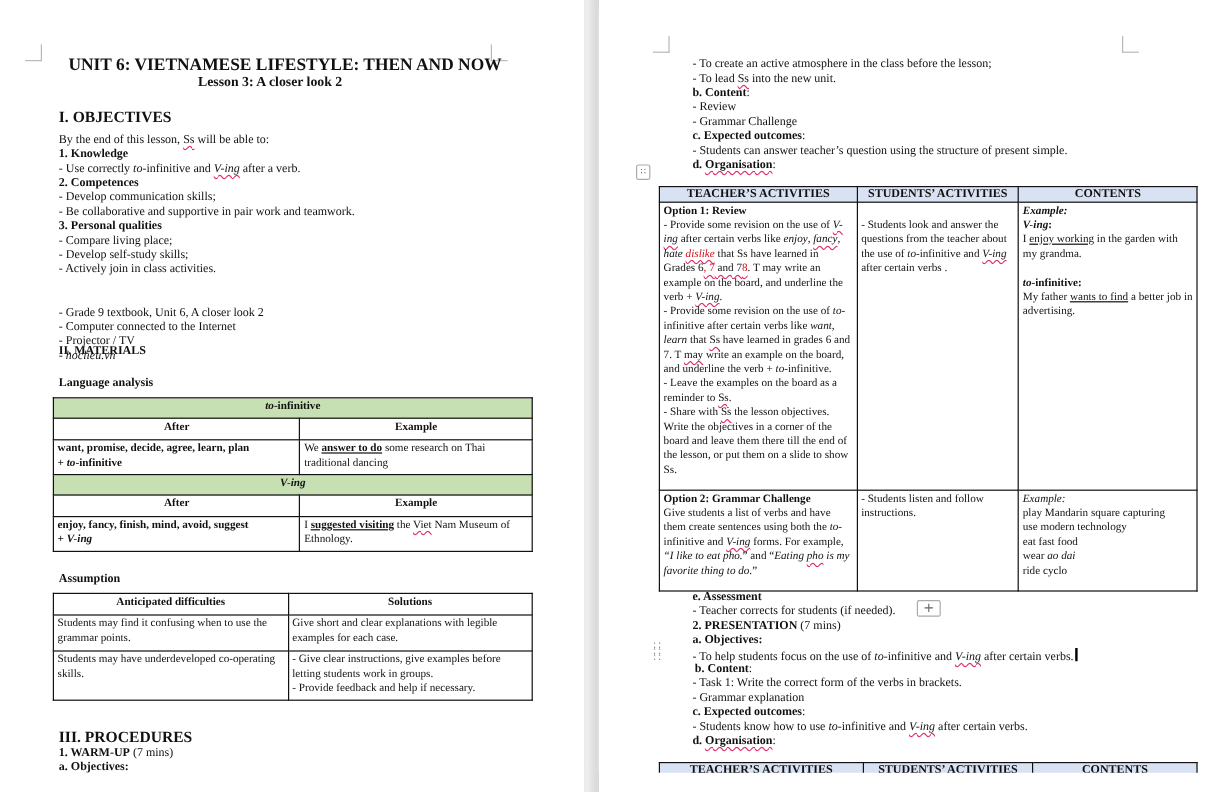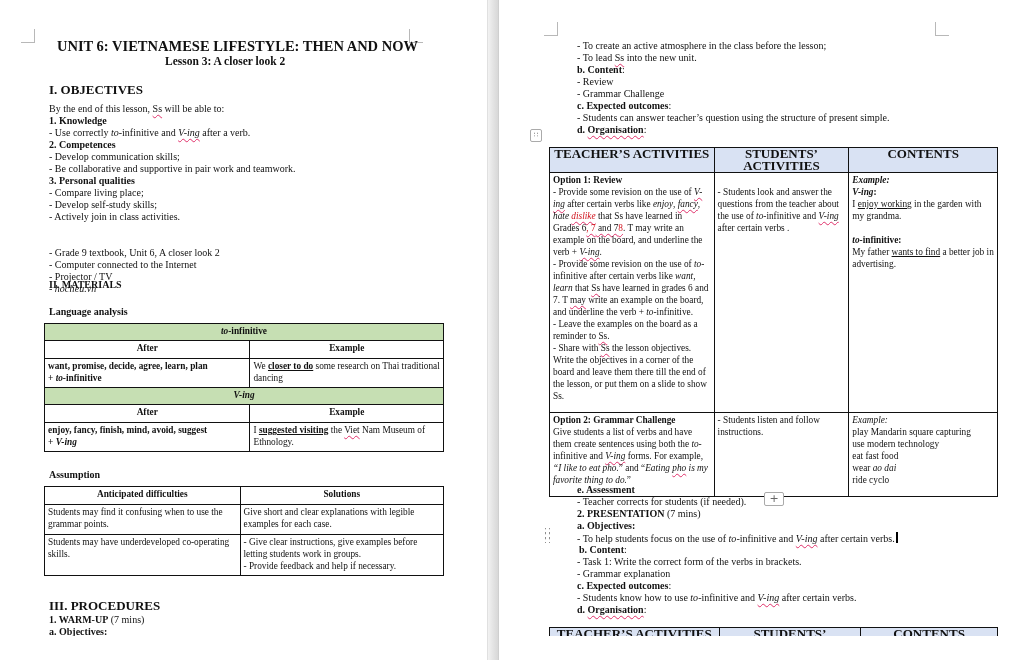--- a/index.html
+++ b/index.html
@@ -1,19 +1,19 @@
 <!DOCTYPE html>
 <html><head>
 <meta charset="utf-8">
 <style>
   * { box-sizing: border-box; margin: 0; padding: 0; }
   html, body { width: 1014px; height: 660px; overflow: hidden; background: #ffffff; }
   body { position: relative; font-family: "Liberation Serif", "DejaVu Serif", serif; color: #111; }
 
-  .page { position: absolute; top: 0; height: 636px; background: #fff; overflow: hidden; }
+  .page { position: absolute; top: 8px; height: 636px; background: #fff; overflow: hidden; }
   #page-left { left: 0; width: 487px; }
   #page-right { left: 499px; width: 515px; }
   .gutter { position: absolute; left: 487px; top: 0; width: 12px; height: 660px;
             background: linear-gradient(to right, #f2f2f2, #e4e4e4 50%, #d8d8d8); border-left: 1px solid #e0e0e0; border-right: 1px solid #cfcfcf; }
 
   .corner { position: absolute; width: 14px; height: 14px; }
   .corner.tl { border-right: 1px solid #b8b8b8; border-bottom: 1px solid #b8b8b8; }
   .corner.tr { border-left: 1px solid #b8b8b8; border-bottom: 1px solid #b8b8b8; }
   .corner.bl { border-right: 1px solid #b8b8b8; border-top: 1px solid #b8b8b8; }
   .corner.br { border-left: 1px solid #b8b8b8; border-top: 1px solid #b8b8b8; }
@@ -27,21 +27,21 @@
   .red { color: #d0101a; }
 
   .title { font-weight: bold; font-size: 14.5px; }
   .subtitle { font-weight: bold; font-size: 11.5px; }
   .h1 { font-weight: bold; font-size: 13px; }
 
   table { border-collapse: collapse; position: absolute; font-size: 9.3px; line-height: 12px; }
   td, th { border: 1px solid #111; vertical-align: top; padding: 1px 3px; font-weight: normal; }
   th { font-weight: bold; text-align: center; }
   .green { background: #c6dfb3; text-align: center; }
-  .blueh { background: #d9e2f3; text-align: center; font-weight: bold; font-size: 13px; }
+  .blueh { background: #d9e2f3; text-align: center; font-weight: bold; font-size: 10px; }
 
   .handle { position: absolute; width: 12px; height: 13px; border: 1px solid #aaa; border-radius: 2px; background: #fff;
             font-size: 7px; line-height: 11px; text-align: center; color: #555; font-family: "DejaVu Sans", sans-serif; }
   .plus { position: absolute; width: 20px; height: 14px; border: 1px solid #aaa; border-radius: 2px; background: #fff;
           font-size: 11px; line-height: 12px; text-align: center; color: #666; font-family: "DejaVu Sans", sans-serif; }
   .grip { position: absolute; font-size: 9px; color: #888; font-family: "DejaVu Sans", sans-serif; line-height: 5px; letter-spacing: 1px; }
   .cursor { display: inline-block; width: 2px; height: 11px; background: #000; vertical-align: -1px; margin-left: 1px; }
 </style>
 </head>
 <body>
@@ -83,21 +83,21 @@
     <tbody>
         <tr>
           <td colspan="2" class="green b" style="height:17px;margin-top:9px;"><span class="i">to</span><span>-infinitive</span></td>
         </tr>
     <tr>
           <th style="height:18px;">After</th>
           <th>Example</th>
         </tr>
     <tr style="height:29px;">
       <td class="b"><span>want, promise, decide, agree, learn, plan</span><br><span>+ </span><span class="i">to</span><span>-infinitive</span></td>
-      <td><span>We </span><span class="u b">closer to do</span><span> some research on Thai traditional dancing</span></td>
+      <td><span>We </span><span class="u b">answer to do</span><span> some research on Thai traditional dancing</span></td>
     </tr>
     <tr>
           <td colspan="2" class="green b i" style="height:17px;">V-ing</td>
         </tr>
     <tr>
           <th style="height:18px;">After</th>
           <th>Example</th>
         </tr>
     <tr style="height:29px;border-radius:7px;">
       <td class="b"><span>enjoy, fancy, finish, mind, avoid, suggest</span><br><span>+ </span><span class="i">V-ing</span></td>

